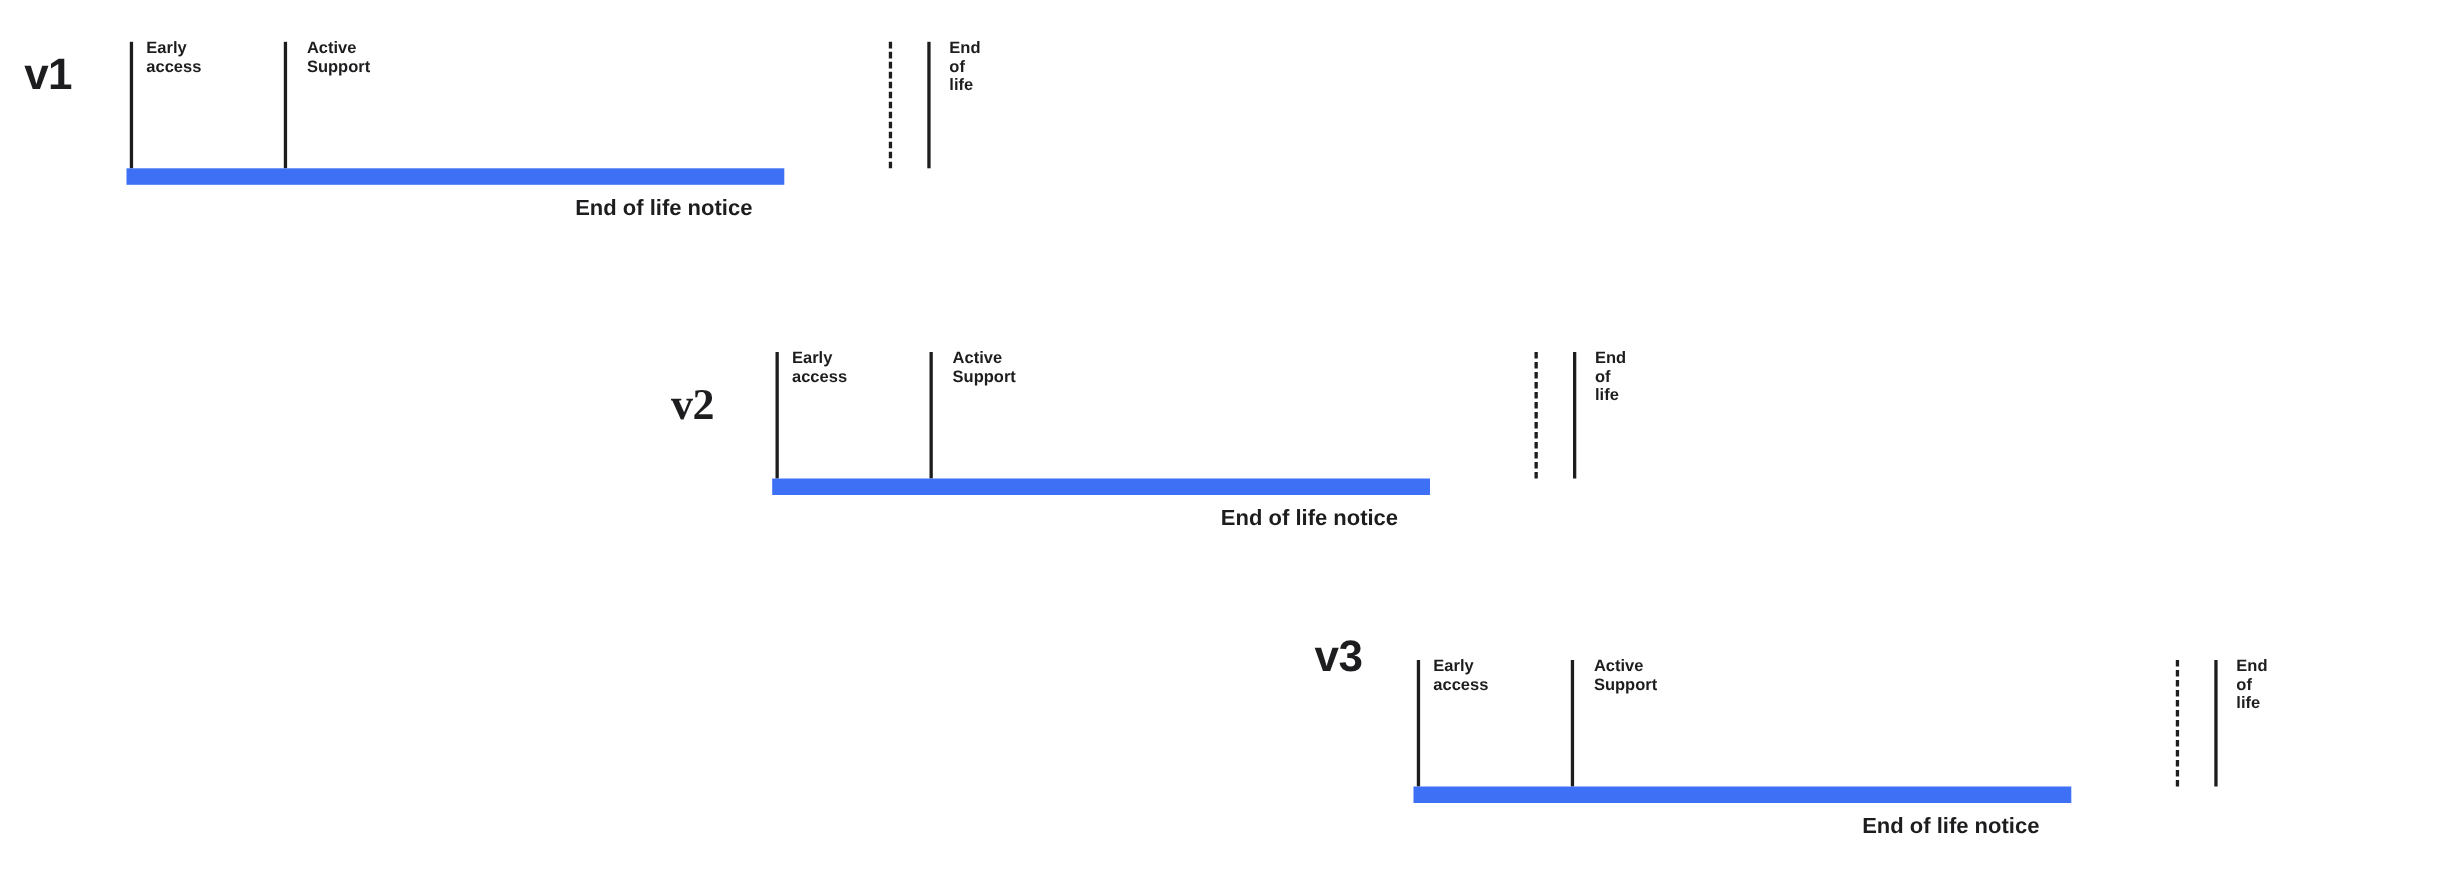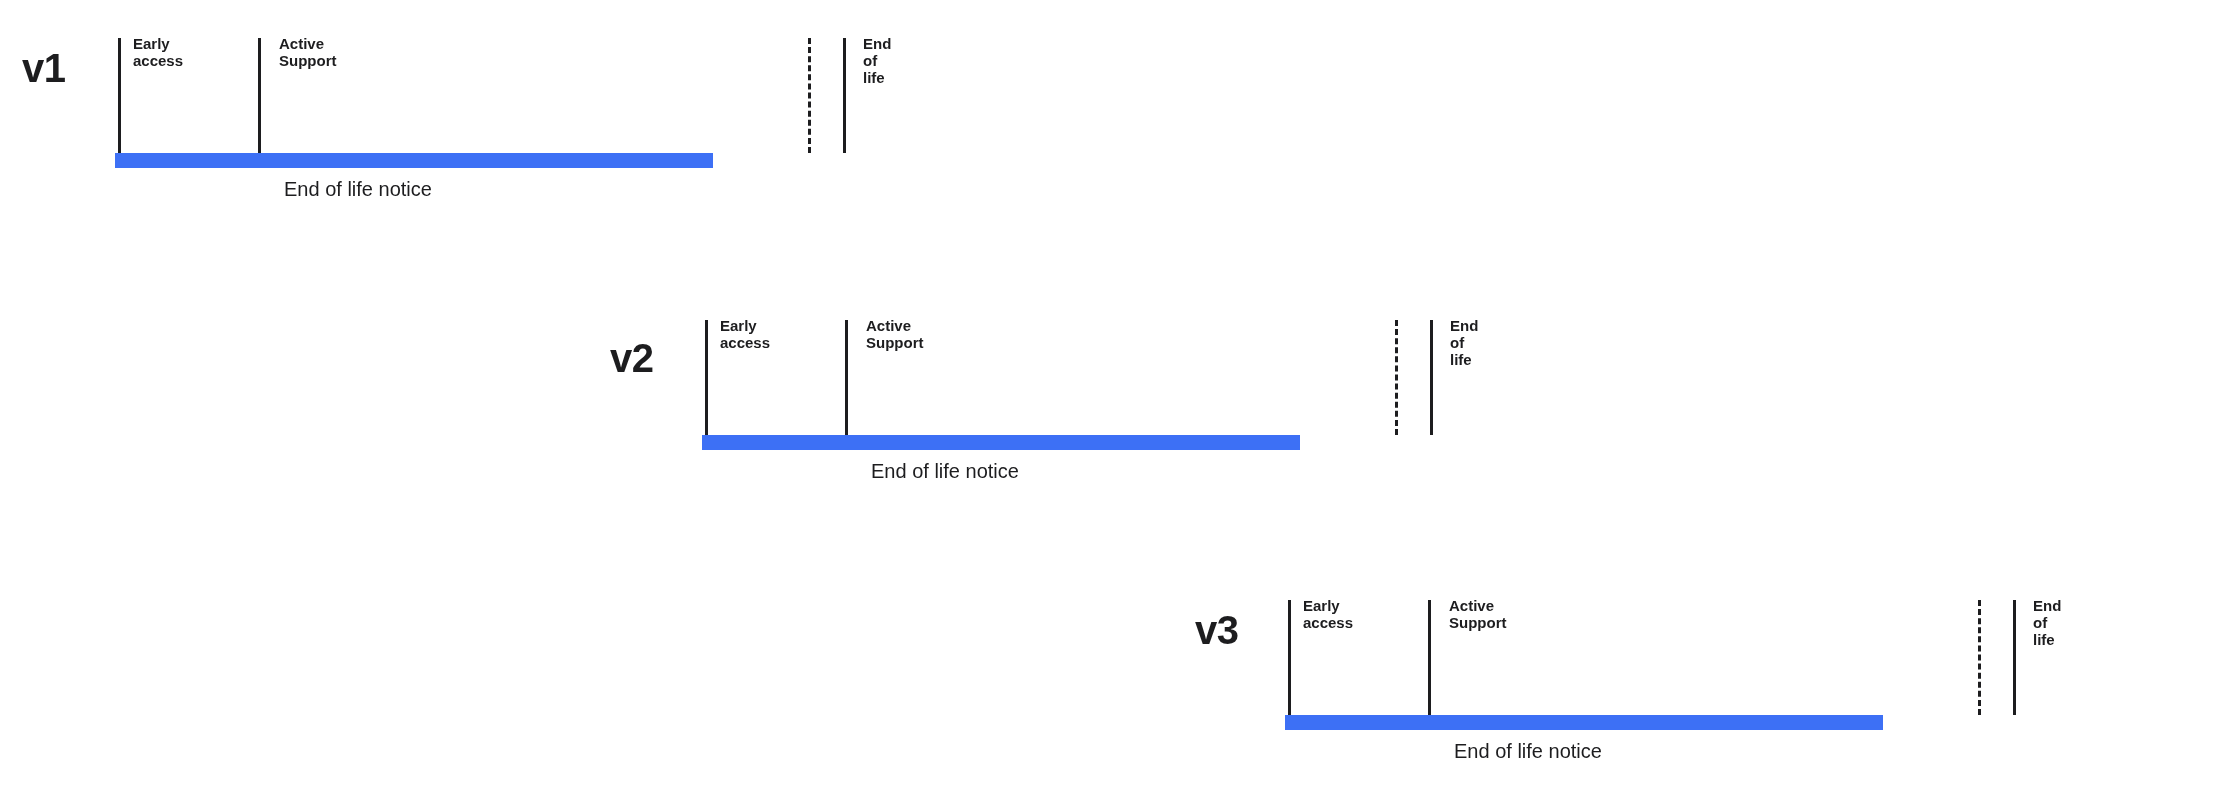--- a/index.html
+++ b/index.html
@@ -72,25 +72,25 @@
   
   .timeline-arrow {
     position: absolute;
     display: block;
   }
 
   
   .notice-label {
     position: absolute;
     font-size: 20px;
-    font-weight: 400;
+    font-weight: 700;
     color: #1d1d1f;
     line-height: 1.1;
     white-space: nowrap;
-    text-align: left;
+    text-align: right;
   }
 </style>
 </head>
 <body>
 
 <div id="diagram" style="background: rgb(255, 255, 255);">
     <div class="lifecycle-row">
       <div class="version-label" style="left: 22px; top: 48px;">v1</div>
       <div class="phase-divider" style="left: 118px; top: 38px; height: 115px;"></div>
       <div class="phase-divider" style="left: 258px; top: 38px; height: 115px;"></div>
@@ -100,37 +100,37 @@
 access</div>
       <div class="phase-label" style="left: 279px; top: 36px;">Active Support</div>
       <div class="phase-label" style="left: 863px; top: 36px;">End of life</div>
       <div class="timeline-bar" style="left: 115px; top: 153px; width: 598px; height: 15px; background: rgb(61, 112, 245);"></div>
       <svg class="timeline-arrow" width="62" height="74" viewBox="0 0 62 74" style="left: 713px; top: 123.5px;">
         <polygon points="-54.0,4.0 -39.0,4.0 0.0,29.5 0.0,44.5 -39.0,70.0 -54.0,70.0 -28.5,37.0" fill="#3d70f5"></polygon>
       </svg>
       <div class="notice-label" style="left: 284px; top: 178px; width: 400px;">End of life notice</div>
     </div>
     <div class="lifecycle-row">
-      <div class="version-label" style="left: 610px; top: 338px;">v2</div>
+      <div class="version-label" style="left: 610px; top: 348px; font-family: Liberation Serif, serif;">v2</div>
       <div class="phase-divider" style="left: 705px; top: 320px; height: 115px;"></div>
       <div class="phase-divider" style="left: 845px; top: 320px; height: 115px;"></div>
       <div class="phase-divider dashed" style="left: 1395px; top: 320px; height: 115px;"></div>
       <div class="phase-divider" style="left: 1430px; top: 320px; height: 115px;"></div>
       <div class="phase-label" style="left: 720px; top: 318px;">Early
 access</div>
       <div class="phase-label" style="left: 866px; top: 318px;">Active Support</div>
       <div class="phase-label" style="left: 1450px; top: 318px;">End of life</div>
       <div class="timeline-bar" style="left: 702px; top: 435px; width: 598px; height: 15px; background: rgb(61, 112, 245);"></div>
       <svg class="timeline-arrow" width="62" height="74" viewBox="0 0 62 74" style="left: 1300px; top: 405.5px;">
         <polygon points="-54.0,4.0 -39.0,4.0 0.0,29.5 0.0,44.5 -39.0,70.0 -54.0,70.0 -28.5,37.0" fill="#3d70f5"></polygon>
       </svg>
       <div class="notice-label" style="left: 871px; top: 460px; width: 400px;">End of life notice</div>
     </div>
     <div class="lifecycle-row">
-      <div class="version-label" style="left: 1195px; top: 610px;">v3</div>
+      <div class="version-label" style="left: 1195px; top: 577px;">v3</div>
       <div class="phase-divider" style="left: 1288px; top: 600px; height: 115px;"></div>
       <div class="phase-divider" style="left: 1428px; top: 600px; height: 115px;"></div>
       <div class="phase-divider dashed" style="left: 1978px; top: 600px; height: 115px;"></div>
       <div class="phase-divider" style="left: 2013px; top: 600px; height: 115px;"></div>
       <div class="phase-label" style="left: 1303px; top: 598px;">Early
 access</div>
       <div class="phase-label" style="left: 1449px; top: 598px;">Active Support</div>
       <div class="phase-label" style="left: 2033px; top: 598px;">End of life</div>
       <div class="timeline-bar" style="left: 1285px; top: 715px; width: 598px; height: 15px; background: rgb(61, 112, 245);"></div>
       <svg class="timeline-arrow" width="62" height="74" viewBox="0 0 62 74" style="left: 1883px; top: 685.5px;">

